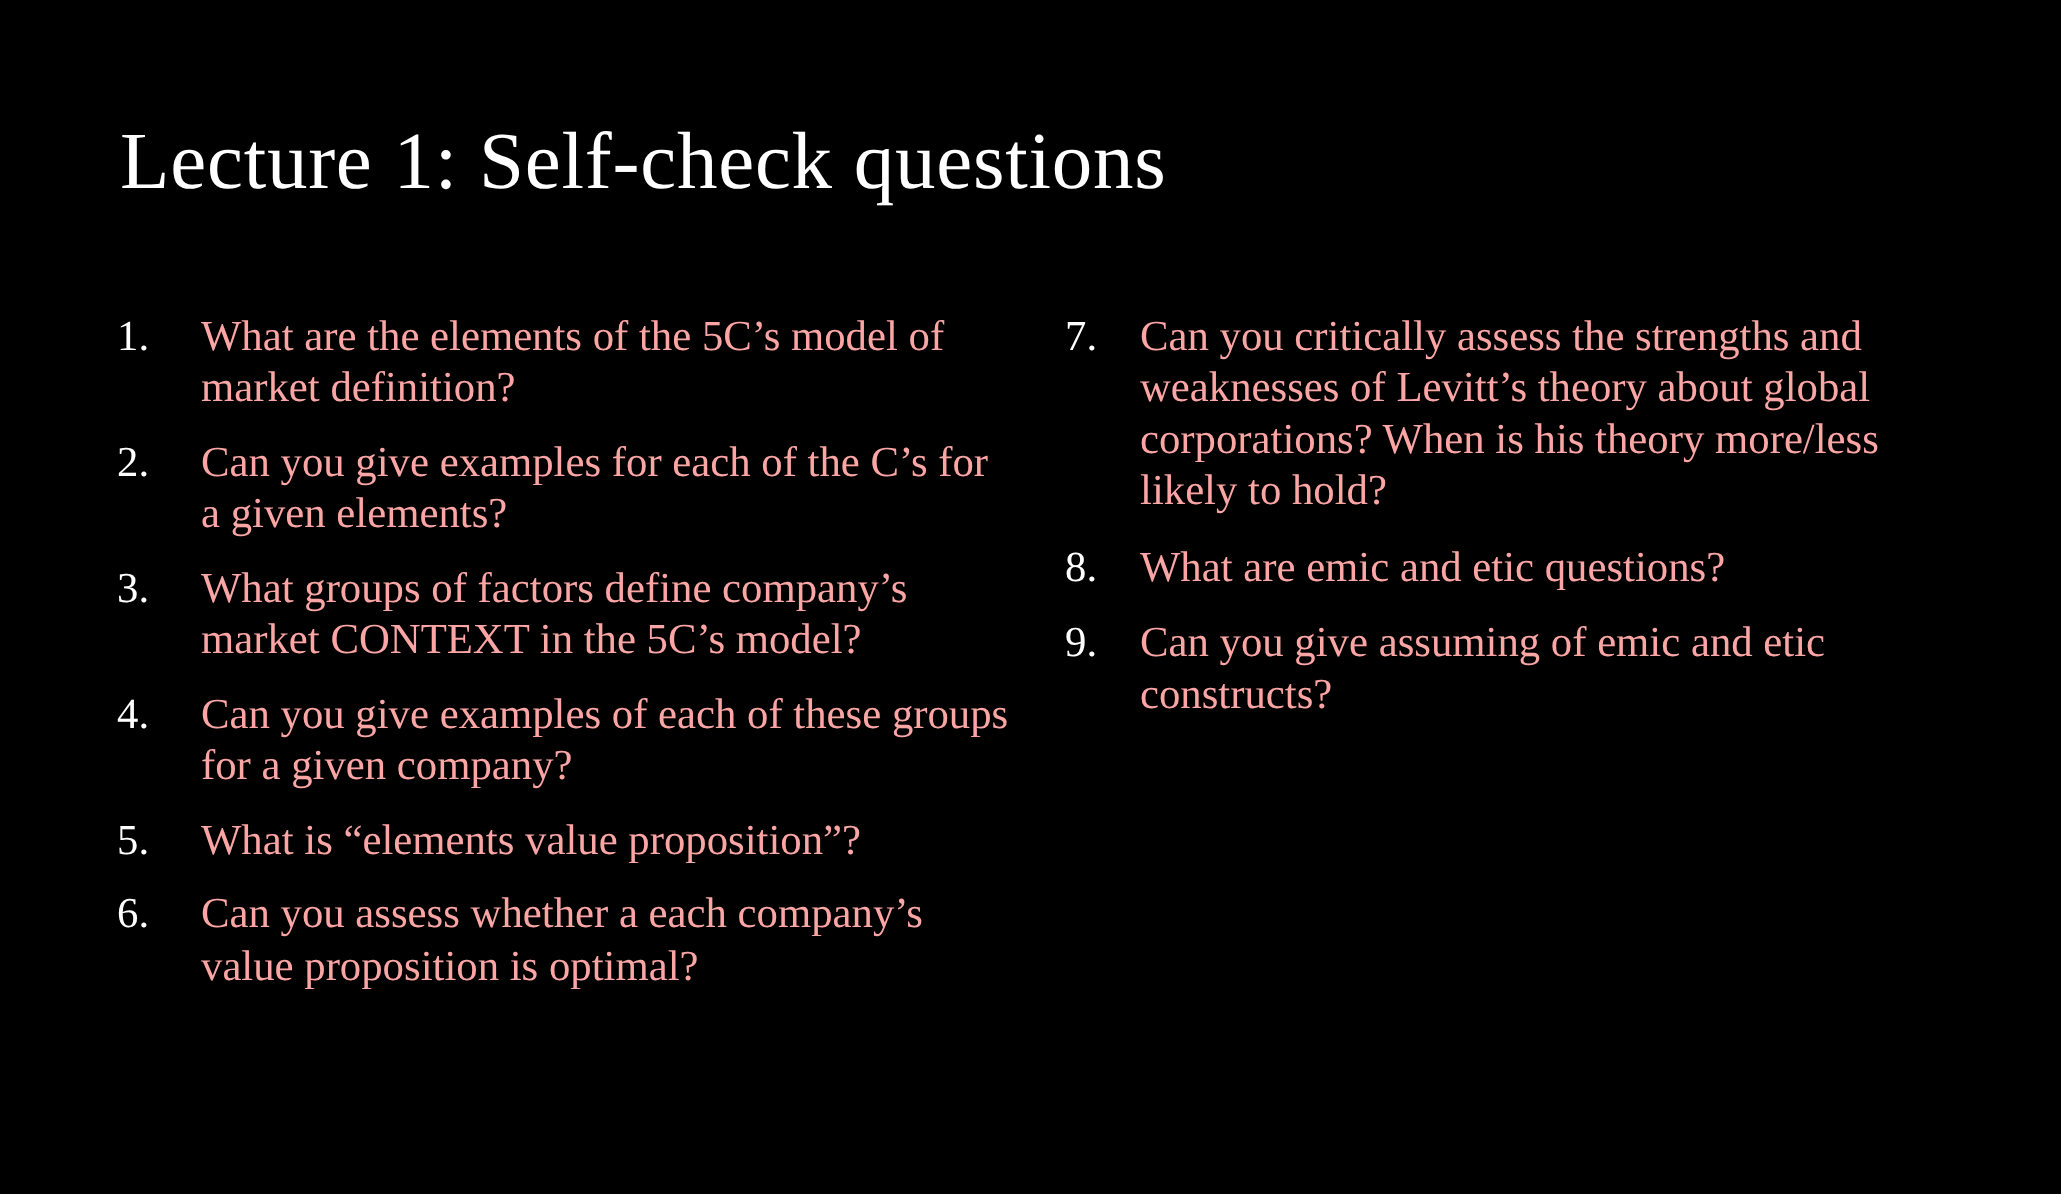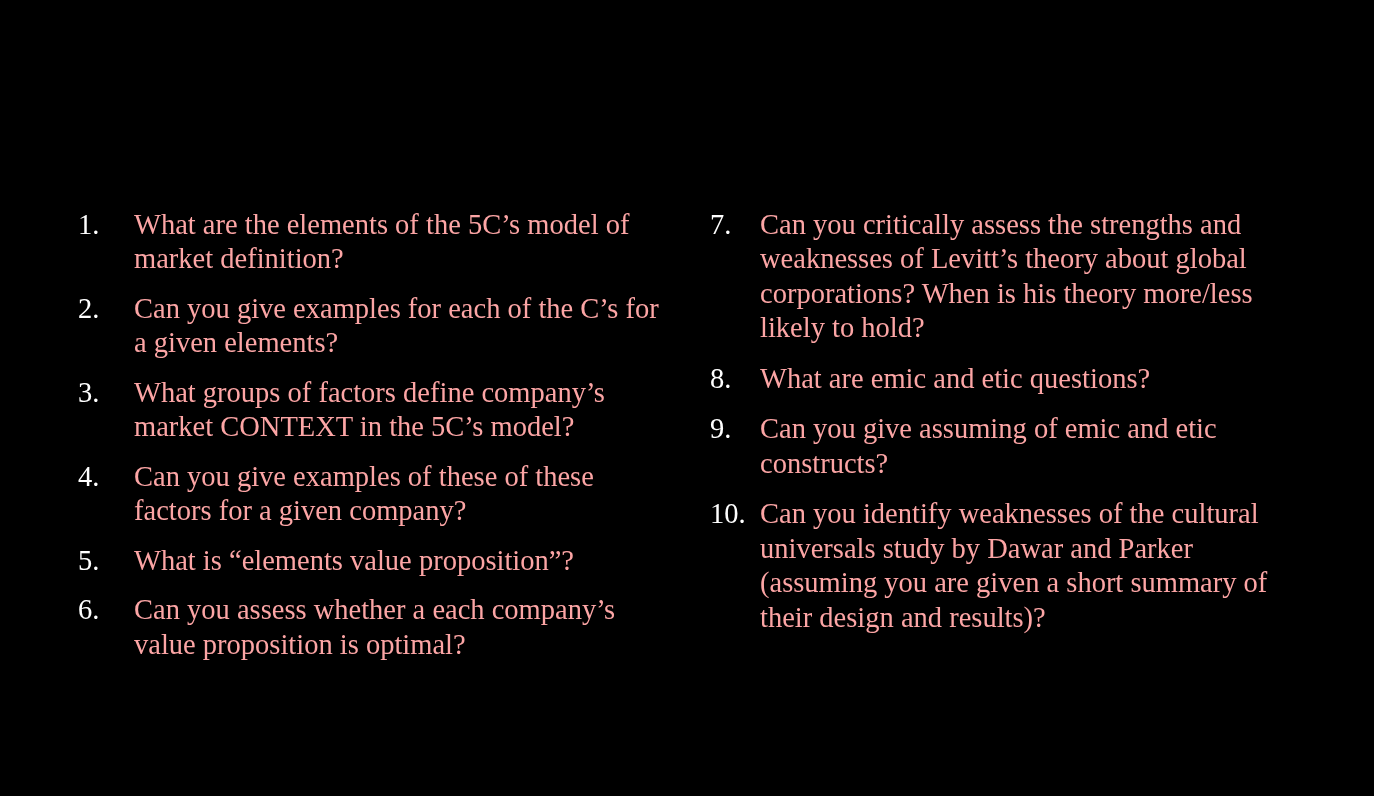--- a/index.html
+++ b/index.html
@@ -67,40 +67,41 @@
   }
   .col-right .num {
     width: 50px;
   }
 </style>
 </head>
 <body>
 
 <div class="slide">
 
+  <div class="slide-title">Lecture 1: Self-check questions</div>
 
   <div class="columns">
 
     <div class="col col-left">
       <ol class="qlist">
         <li>
           <span class="num">1.</span>
           <span class="qtext">What are the elements of the 5C’s model of market definition?</span>
         </li>
         <li>
           <span class="num">2.</span>
           <span class="qtext">Can you give examples for each of the C’s for a given elements?</span>
         </li>
         <li>
           <span class="num">3.</span>
           <span class="qtext">What groups of factors define company’s market CONTEXT in the 5C’s model?</span>
         </li>
         <li>
           <span class="num">4.</span>
-          <span class="qtext">Can you give examples of these of these factors for a given company?</span>
+          <span class="qtext">Can you give examples of each of these groups for a given company?</span>
         </li>
         <li>
           <span class="num">5.</span>
           <span class="qtext">What is “elements value proposition”?</span>
         </li>
         <li>
           <span class="num">6.</span>
           <span class="qtext">Can you assess whether a each company’s value proposition is optimal?</span>
         </li>
       </ol>
@@ -113,21 +114,17 @@
           <span class="qtext">Can you critically assess the strengths and weaknesses of Levitt’s theory about global corporations? When is his theory more/less likely to hold?</span>
         </li>
         <li>
           <span class="num">8.</span>
           <span class="qtext">What are emic and etic questions?</span>
         </li>
         <li>
           <span class="num">9.</span>
           <span class="qtext">Can you give assuming of emic and etic constructs?</span>
         </li>
-        <li>
-          <span class="num">10.</span>
-          <span class="qtext">Can you identify weaknesses of the cultural universals study by Dawar and Parker (assuming you are given a short summary of their design and results)?</span>
-        </li>
       </ol>
     </div>
 
   </div>
 </div>
 
 </body></html>

